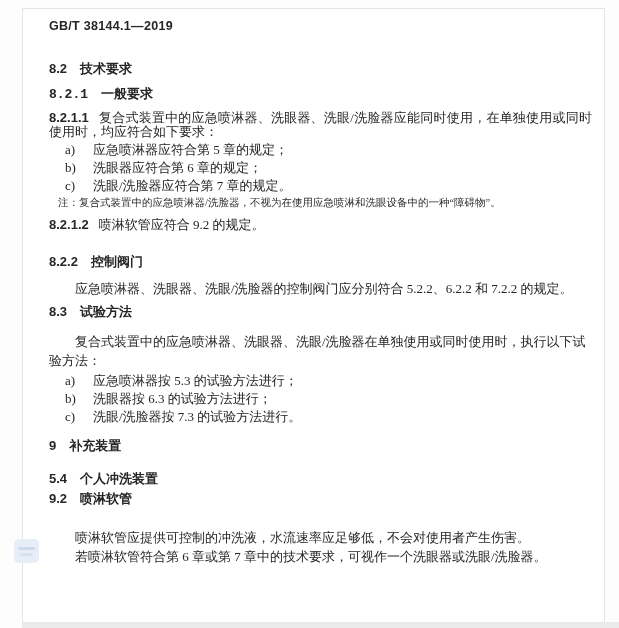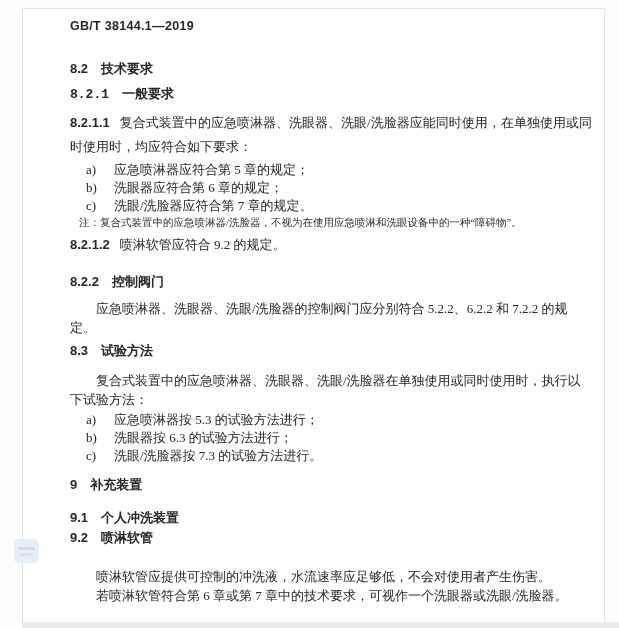--- a/index.html
+++ b/index.html
@@ -11,21 +11,21 @@
     color: #262626;
   }
   .page {
     position: absolute;
     left: 22px; top: 8px;
     width: 583px; height: 620px;
     box-sizing: border-box;
     background: #ffffff;
     border: 1px solid #e4e4e4;
     border-bottom: none;
-    padding: 8px 12px 0 47px;
+    padding: 8px 12px 0 26px;
   }
   .doc-header {
     font-family: "Liberation Sans", "DejaVu Sans", sans-serif;
     font-weight: 700;
     font-size: 12.5px;
     line-height: 15px;
     margin: 2px 0 0 0;
     letter-spacing: 0.3px;
   }
   h3 {
@@ -43,21 +43,21 @@
   }
   .justify { text-align: justify; }
   .indent { text-indent: 26px; }
   .clause-num {
     font-family: "Liberation Sans", "DejaVu Sans", sans-serif;
     font-weight: 700;
     margin-right: 10px;
   }
   .mt-h82   { margin-top: 27px; }
   .mt-h821  { margin-top: 11px; font-family: Liberation Mono, monospace; }
-  .mt-c8211 { margin-top: 9px; line-height: 24px; }
+  .mt-c8211 { margin-top: 9px; line-height: 14px; }
   .list { margin: 2px 0 0 0; padding: 0; list-style: none; font-size: 13px; }
   .list li { display: flex; line-height: 18px; }
   .list .label { width: 28px; margin-left: 16px; flex: 0 0 auto; }
   .note {
     font-size: 10.5px;
     line-height: 15px;
     margin: 0 0 0 9px;
     color: #2b2b2b;
   }
   .mt-c8212 { margin-top: 5px; }
@@ -165,21 +165,21 @@
       <span class="label">c)</span>
         <span>洗眼/洗脸器按 7.3 的试验方法进行。</span>
     </li>
   </ul>
 
   <h3 class="mt-h9">
     <span class="num">9</span><span>补充装置</span>
   </h3>
 
   <h3 class="mt-h91">
-    <span class="num">9.1</span><span>个人冲洗装置</span>
+    <span class="num">5.4</span><span>个人冲洗装置</span>
   </h3>
 
 
   <h3 class="mt-h92">
     <span class="num">9.2</span><span>喷淋软管</span>
   </h3>
 
   <p class="mt-p92a indent">喷淋软管应提供可控制的冲洗液，水流速率应足够低，不会对使用者产生伤害。</p>
   <p class="mt-p92b indent">若喷淋软管符合第 6 章或第 7 章中的技术要求，可视作一个洗眼器或洗眼/洗脸器。</p>
 

